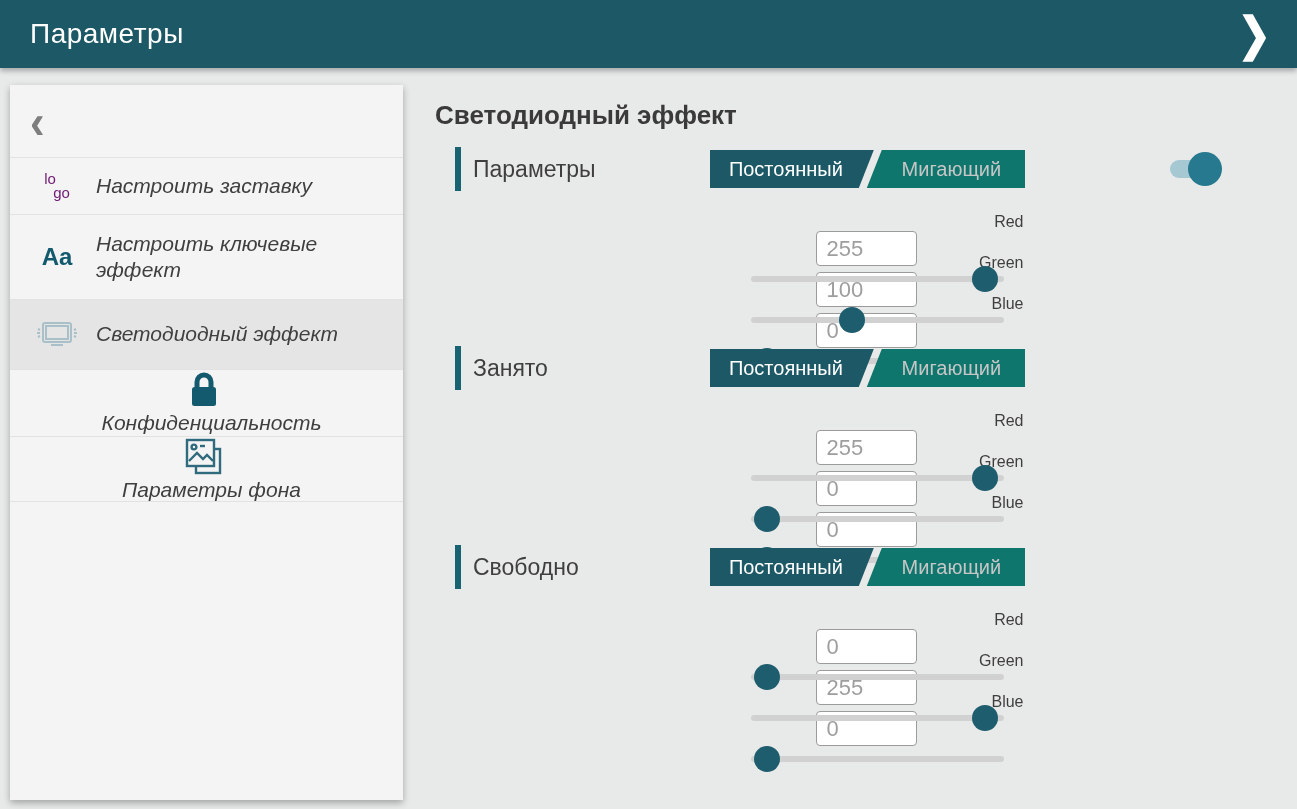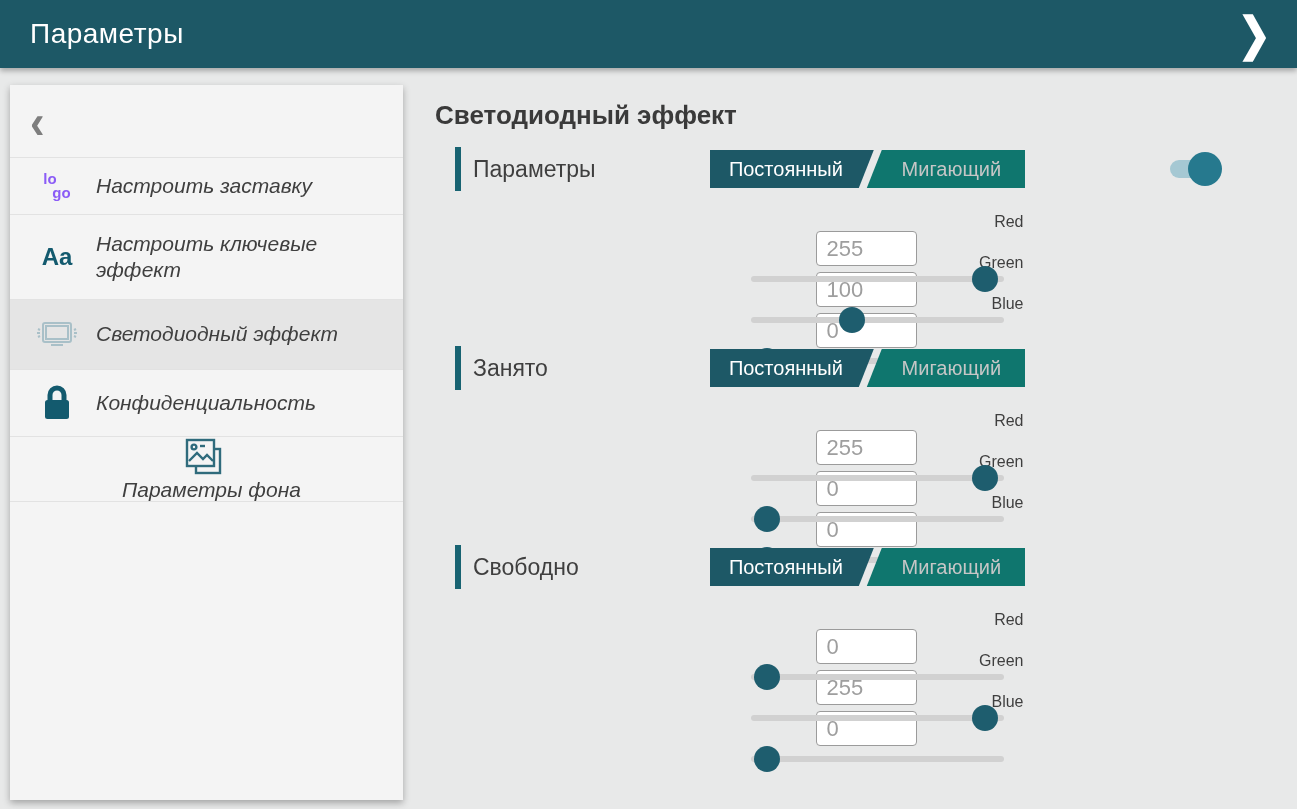--- a/index.html
+++ b/index.html
@@ -42,23 +42,23 @@
     padding:0 14px 0 24px;
     border-bottom:1px solid #e2e2e2;
     cursor:pointer;
   }
   .side-item.selected { background:#e5e5e5; }
   .si-icon {
     width:46px; min-width:46px; margin-right:16px;
     display:flex; align-items:center; justify-content:center;
   }
   .si-label { font-size:21px; color:#3f3f3f; line-height:1.25;font-style:italic; }
-  .h57{height:57px;} .h85{height:85px;} .h70{height:70px;} .h67{height:67px;} .h65{height:65px;flex-direction:column;}
-
-  .icon-logo { color:#8b5cf6; font-size:15px; line-height:.95; font-weight:bold; display:block; }
+  .h57{height:57px;} .h85{height:85px;} .h70{height:70px;} .h67{height:67px;flex-direction:column;} .h65{height:65px;flex-direction:column;}
+
+  .icon-logo { color:#701a75; font-size:15px; line-height:.95; font-weight:normal; display:block; }
   .icon-logo i { font-style:normal; display:block; }
   .icon-logo i.shift { margin-left:9px; }
   .icon-aa { color:#135a6e; font-size:24px; font-weight:bold; }
 
   
   .main { position:absolute; left:435px; top:85px; width:862px; }
   .main-title { font-size:26px; color:#3a3a3a; margin:15px 0 16px 0; }
 
   .section-header { position:relative; height:44px; display:flex; align-items:center; margin-bottom:22px; }
   .accent-bar { width:6px; height:44px; background:#186372; margin-left:20px; }

